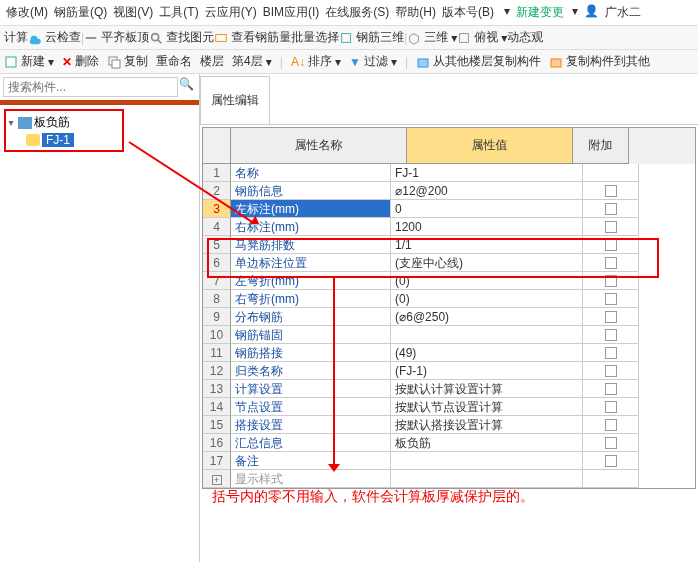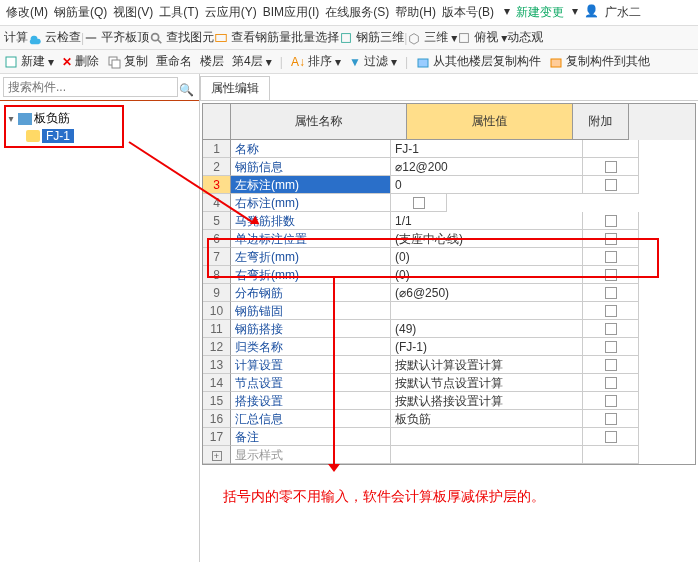--- a/index.html
+++ b/index.html
@@ -6,35 +6,35 @@
 body{background:#f0f0f0;width:698px;height:562px;overflow:hidden;position:relative}
 .menubar{background:#fff;border-bottom:1px solid #ddd;padding:3px 4px;display:flex;gap:2px;white-space:nowrap}
 .menubar span{color:#333;cursor:pointer;padding:1px 2px}
 .toolbar1{background:#f8f8f8;border-bottom:1px solid #ddd;padding:3px 4px;display:flex;align-items:center;white-space:nowrap;overflow:hidden}
 .toolbar1 .ico{display:inline-flex;align-items:center;gap:3px;color:#333}
 .ico svg{width:14px;height:14px}
 .toolbar2{background:#f8f8f8;border-bottom:1px solid #ddd;padding:3px 4px;display:flex;align-items:center;gap:8px;white-space:nowrap;overflow:hidden}
 .toolbar2 .btn{display:inline-flex;align-items:center;gap:3px;color:#333}
 .main{display:flex;height:calc(100% - 74px)}
 .left{width:200px;background:#fff;border-right:1px solid #ccc;display:flex;flex-direction:column}
-.search{padding:3px;border-bottom:1px solid #c2410c;display:flex;align-items:flex-end}
+.search{padding:3px;border-bottom:5px solid #c2410c;display:flex;align-items:flex-start}
 .search input{flex:1;border:1px solid #ccc;padding:2px 4px;font-size:12px;color:#999}
 .search .sico{width:18px;color:#888;text-align:center}
 .tree{padding:4px;position:relative}
 .treebox{border:2px solid #e00;padding:2px 2px 2px 0;width:120px}
 .tnode{display:flex;align-items:center;gap:2px;padding:1px 0}
 .tnode .exp{color:#666;font-size:10px;width:10px;text-align:center}
 .tnode .nico{width:14px;height:12px;display:inline-block}
 .tnode1 .nico{background:#5a9fd4}
 .tnode2 .nico{background:#ffd966;border-radius:2px}
 .tnode2{padding-left:20px}
 .tnode2 .lbl{background:#2a6fc9;color:#fff;padding:0 4px}
 .right{flex:1;background:#fff;display:flex;flex-direction:column;overflow:hidden}
 .tab{border-bottom:1px solid #ccc;padding-top:2px}
-.tab span{display:inline-block;border:1px solid #ccc;border-bottom:none;padding:3px 10px;background:#fff;color:#333}
+.tab span{display:inline-block;border:1px solid #ccc;border-bottom:none;padding:15px 10px;background:#fff;color:#333}
 .grid{border:1px solid #999;margin:2px}
 .gh{display:flex;background:#f0f0f0}
 .gh div{border-right:1px solid #999;border-bottom:1px solid #999;padding:9px 2px;text-align:center;color:#333;font-size:12px}
 .gh .c0{width:28px}
 .gh .c1{width:176px;background:#eee}
 .gh .c2{width:166px;background:#ffde8a}
 .gh .c3{width:56px;background:#eee}
 .gr{display:flex}
 .gr div{border-right:1px solid #ccc;border-bottom:1px solid #ccc;padding:2px 4px;color:#333;font-size:12px;height:18px;line-height:14px;overflow:hidden}
 .gr .c0{width:28px;text-align:center;background:#f0f0f0;color:#666;border-right:1px solid #999}
@@ -207,20 +207,21 @@
           </div>
           <div class="gr sel">
             <div class="c0">3</div>
             <div class="c1">左标注(mm)</div>
             <div class="c2">0</div>
             <div class="c3"><span class="cb"></span></div>
           </div>
           <div class="gr">
             <div class="c0">4</div>
             <div class="c1">右标注(mm)</div>
+            <div class="c2">1200</div>
             <div class="c3"><span class="cb"></span></div>
           </div>
           <div class="gr">
             <div class="c0">5</div>
             <div class="c1">马凳筋排数</div>
             <div class="c2">1/1</div>
             <div class="c3"><span class="cb"></span></div>
           </div>
           <div class="gr">
             <div class="c0">6</div>
@@ -303,13 +304,13 @@
         </div>
     </div>
   </div>
 </div>
 
 <div class="redbox" style="left:207px;top:238px;width:452px;height:40px"></div>
 <div class="arrow-line" style="left:129px;top:141px;width:149px;height:2px;transform:rotate(33deg);transform-origin:left"></div>
 <div class="arrow-head" style="left:252px;top:217px;border-left:8px solid #e00;border-top:5px solid transparent;border-bottom:5px solid transparent;transform:rotate(33deg)"></div>
 <div class="arrow-line" style="left:333px;top:278px;width:2px;height:188px"></div>
 <div class="arrow-head" style="left:328px;top:464px;border-top:8px solid #e00;border-left:6px solid transparent;border-right:6px solid transparent"></div>
-<div class="note" style="left:223px;top:488px">括号内的零不用输入，软件会计算板厚减保护层的。</div>
+<div class="note" style="left:212px;top:488px">括号内的零不用输入，软件会计算板厚减保护层的。</div>
 
 </body></html>

